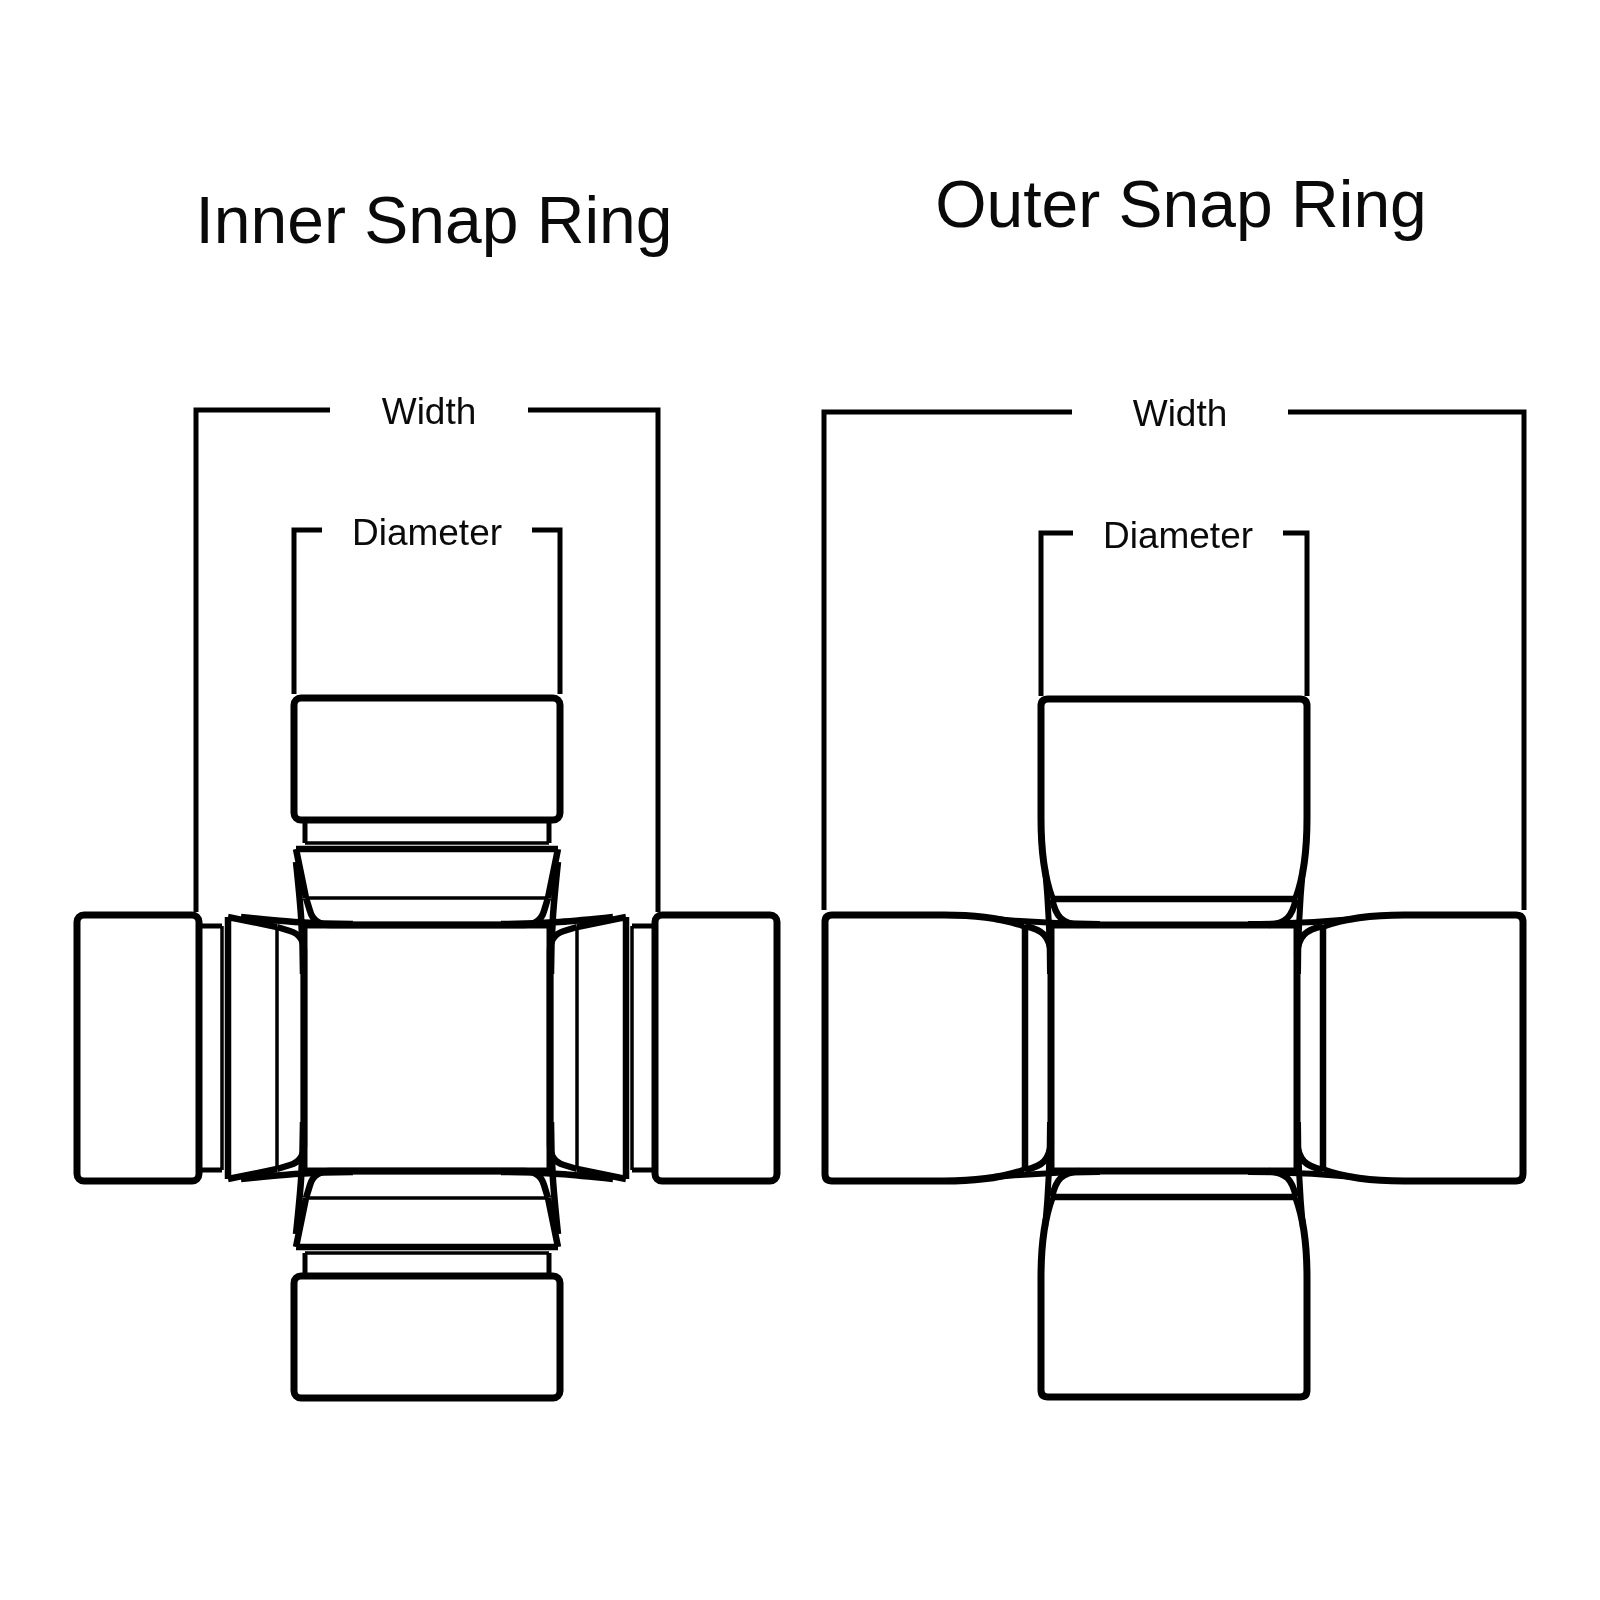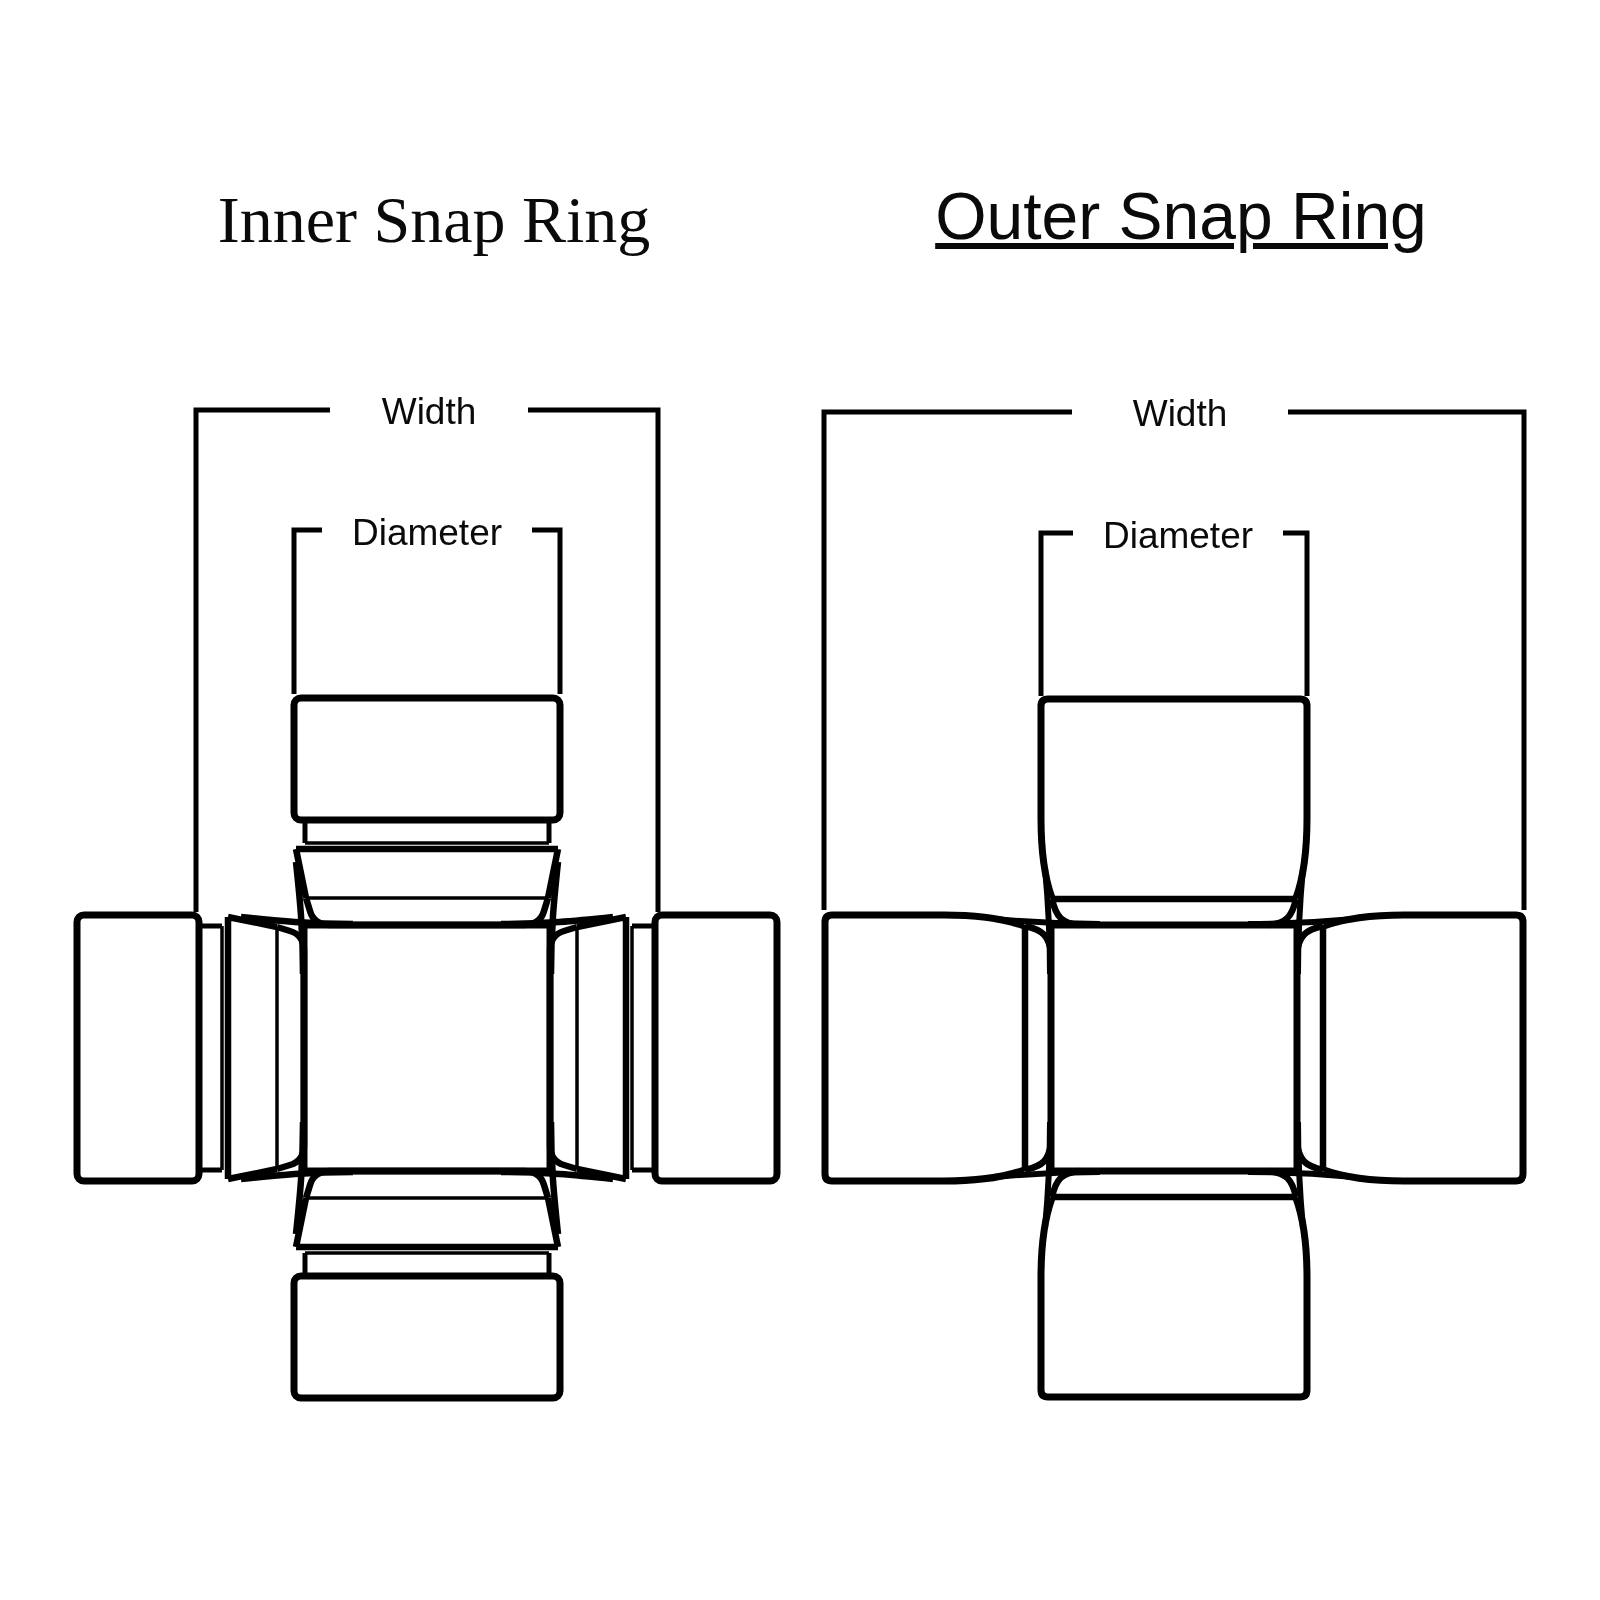--- a/index.html
+++ b/index.html
@@ -73,23 +73,23 @@
       <g transform="translate(1174,1048)">
         <rect x="-123" y="-123" width="246" height="246" stroke-width="7"></rect>
         <use href="#arm-outer"></use>
         <use href="#arm-outer" transform="rotate(90)"></use>
         <use href="#arm-outer" transform="rotate(180)"></use>
         <use href="#arm-outer" transform="rotate(270)"></use>
       </g>
     </g>
   </svg>
 
-  <div class="txt title" style="left:134px;top:184px;width:600px;font-family:Liberation Serif, serif;">Inner Snap Ring</div>
+  <div class="txt title" style="left:134px;top:184px;width:600px;">Inner Snap Ring</div>
 
-  <div class="txt title" style="left:881px;top:180px;width:600px;text-decoration:underline;">Outer Snap Ring</div>
+  <div class="txt title" style="left:881px;top:168px;width:600px;">Outer Snap Ring</div>
 
   <div class="txt dim-label" style="left:329px;top:382px;width:200px;">Width</div>
 
   <div class="txt dim-label" style="left:1080px;top:384px;width:200px;">Width</div>
 
   <div class="txt dim-label" style="left:302px;top:503px;width:250px;">Diameter</div>
 
   <div class="txt dim-label" style="left:1053px;top:506px;width:250px;">Diameter</div>
 
 </div>

